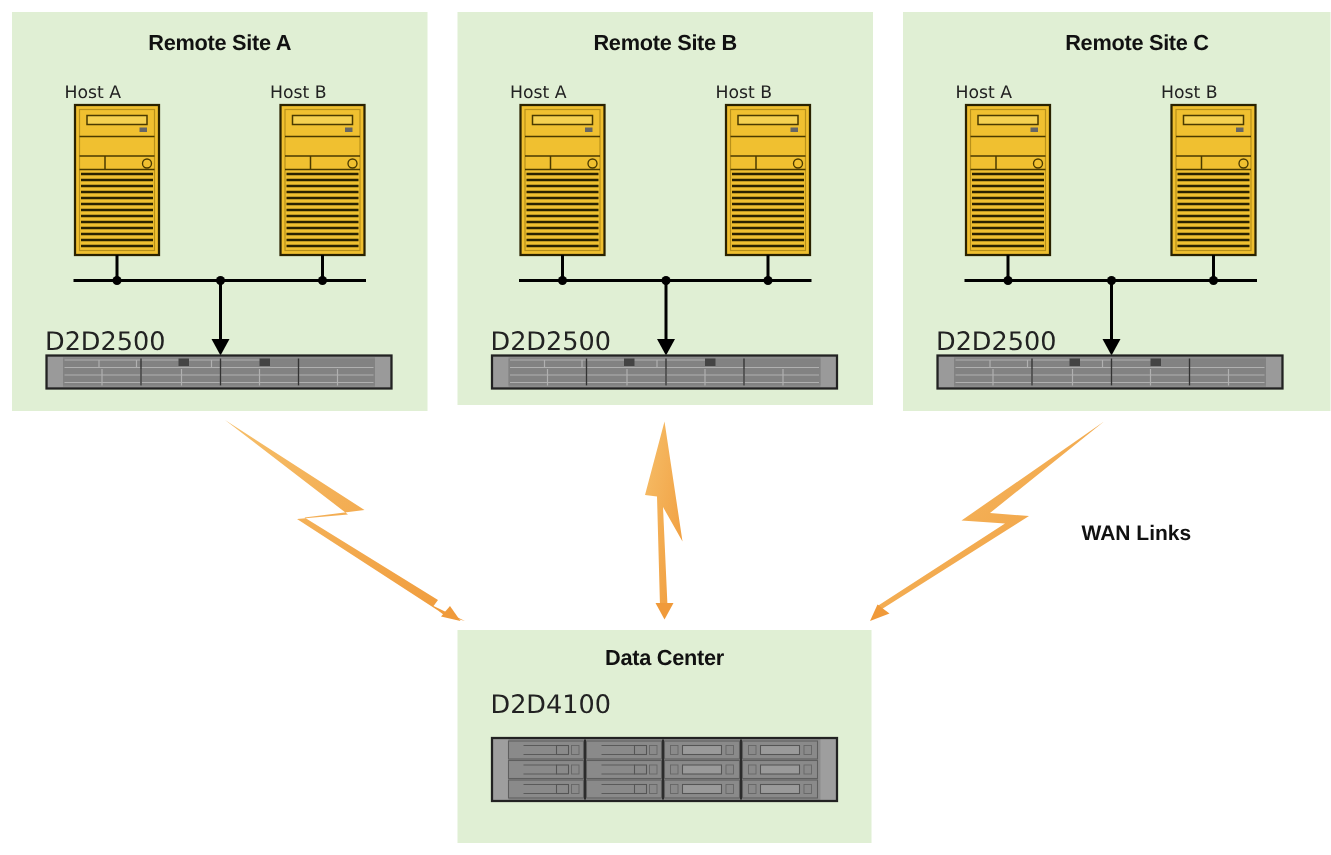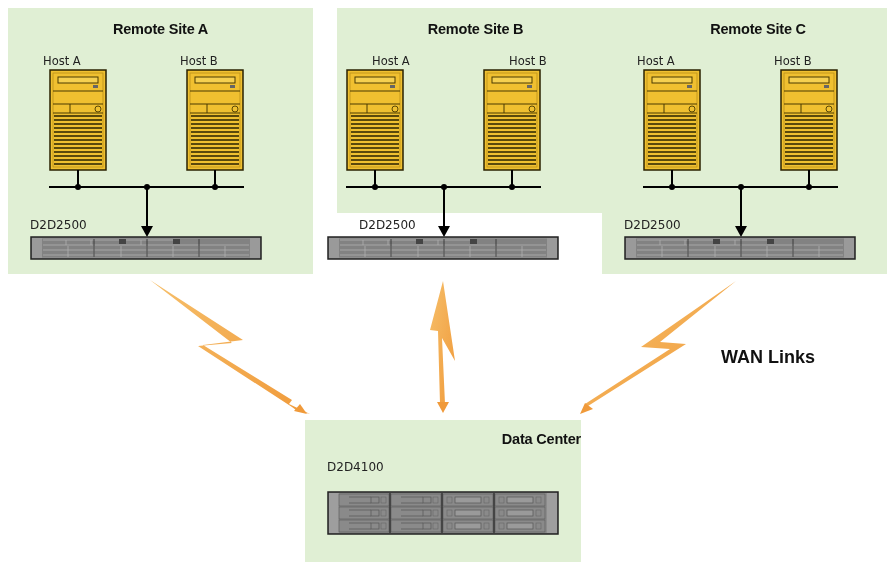--- a/index.html
+++ b/index.html
@@ -5,52 +5,52 @@
   html, body { margin:0; padding:0; background:#ffffff; }
   body { width:887px; height:570px; position:relative; overflow:hidden;
          font-family:"DejaVu Sans", sans-serif; }
   .panel { position:absolute; background:#e0efd4; }
   .panel-title { position:absolute; left:0; right:0; text-align:center;
                  font-family:"Liberation Sans", sans-serif; font-weight:bold;
                  font-size:14.5px; color:#111; letter-spacing:-0.2px; }
   .host-label { position:absolute; font-family:"DejaVu Sans", sans-serif;
                 font-size:11.5px; color:#222; width:70px; text-align:left; }
   .dev-label { position:absolute; font-family:"DejaVu Sans", sans-serif;
-               font-size:12px; color:#222; }
+               font-size:17px; color:#222; }
   svg.abs { position:absolute; left:0; top:0; overflow:visible; }
   .wan-label { position:absolute; left:721px; top:347px;
                font-family:"Liberation Sans", sans-serif; font-weight:bold;
-               font-size:18px; color:#111; }
+               font-size:14px; color:#111; }
 </style>
 </head>
 <body>
 
-<div class="panel" style="left:8px;top:8px;width:305px;height:266px;text-decoration:underline;">
+<div class="panel" style="left:8px;top:8px;width:277px;height:266px;text-decoration:underline;">
   <div class="panel-title" style="top:13px;">Remote Site A</div>
   <div class="host-label" style="left:35px;top:46px;">Host A</div>
   <div class="host-label" style="left:172px;top:46px;">Host B</div>
   <div class="dev-label" style="left:22px;top:210px;">D2D2500</div>
 </div>
 
-<div class="panel" style="left:305px;top:8px;width:277px;height:205px;margin-left:32px;">
+<div class="panel" style="left:305px;top:8px;width:277px;height:262px;">
   <div class="panel-title" style="top:13px;">Remote Site B</div>
   <div class="host-label" style="left:35px;top:46px;">Host A</div>
   <div class="host-label" style="left:172px;top:46px;">Host B</div>
   <div class="dev-label" style="left:22px;top:210px;">D2D2500</div>
 </div>
 
 <div class="panel" style="left:602px;top:8px;width:312px;height:266px;">
   <div class="panel-title" style="top:13px;">Remote Site C</div>
   <div class="host-label" style="left:35px;top:46px;">Host A</div>
   <div class="host-label" style="left:172px;top:46px;">Host B</div>
   <div class="dev-label" style="left:22px;top:210px;">D2D2500</div>
 </div>
 
 <div class="panel" style="left:305px;top:420px;width:276px;height:142px;">
-  <div class="panel-title" style="top:11px;text-align:right;">Data Center</div>
+  <div class="panel-title" style="top:11px;">Data Center</div>
   <div class="dev-label" style="left:22px;top:40px;">D2D4100</div>
 </div>
 
 <svg class="abs" width="887" height="570">
   <defs>
 
     <g id="tower">
       <rect x="0" y="0" width="56" height="100" fill="#f0c030" stroke="#2a2200" stroke-width="1.5"></rect>
       <rect x="3" y="3" width="50" height="94" fill="none" stroke="#b8901a" stroke-width="0.8"></rect>
       <rect x="8" y="7" width="40" height="6" fill="#f5d050" stroke="#4a3a00" stroke-width="1"></rect>

